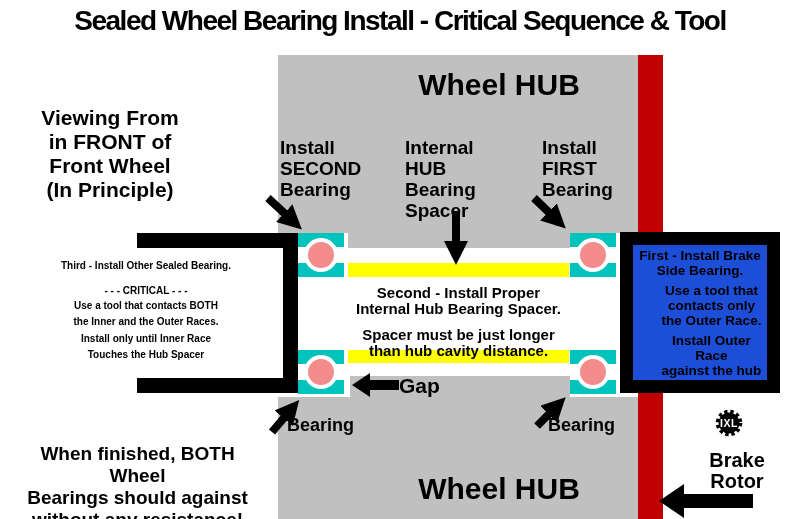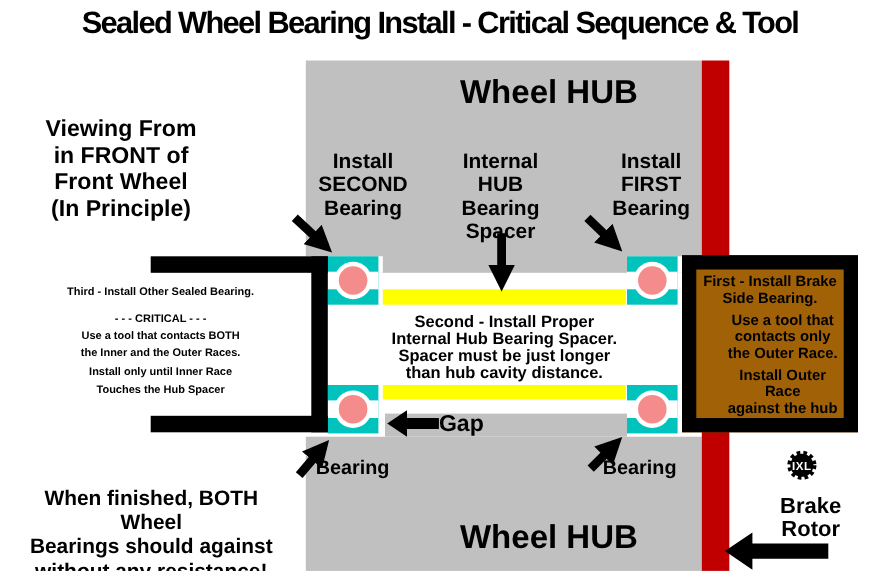--- a/index.html
+++ b/index.html
@@ -16,26 +16,26 @@
   .yellow{background:#FFFF00;}
   
   .bearing{position:absolute;width:46px;height:44px;background:#00C3BD;}
   .b-band{position:absolute;left:0;right:0;top:14px;height:16px;background:#fff;}
   .b-ring{position:absolute;left:6px;top:5px;width:34px;height:34px;border-radius:50%;background:#fff;}
   .b-ball{position:absolute;left:10px;top:9px;width:26px;height:26px;border-radius:50%;background:#F48C8C;}
   
   #title{left:0;top:5px;width:800px;text-align:center;font-size:28px;letter-spacing:-1.5px;white-space:nowrap;}
   .hublabel{width:360px;left:278px;text-align:center;font-size:30px;padding-left:41px;}
   .viewing{left:15px;top:106px;width:190px;text-align:center;font-size:21px;line-height:24px;}
-  .ptr{ text-align:center;font-size:19px;line-height:21px;}
+  .ptr{ text-align:left;font-size:19px;line-height:21px;}
   .note-third{left:10px;top:258px;width:272px;text-align:center;font-size:10px;line-height:15.5px;}
   .note-second{left:352px;top:285px;width:213px;text-align:center;font-size:15px;line-height:15.5px;}
   .note-third .p2{margin-top:9px;} .note-third .p3{margin-top:2px;}
-  .note-second .p2{margin-top:0;}
-  .rightbox{left:620px;top:232px;width:160px;height:161px;border:13px solid #000;background:#a16207;box-sizing:border-box;}
+  .note-second .p2{margin-top:11px;}
+  .rightbox{left:620px;top:232px;width:160px;height:161px;border:13px solid #000;background:#1d4ed8;box-sizing:border-box;}
   .rightbox-text{padding-top:3px;text-align:center;font-size:13.5px;line-height:15px;}
   .rightbox-text .p2,.rightbox-text .p3{margin-top:5px;padding-left:23px;}
   .gaplabel{left:399px;top:374px;font-size:21px;}
   .bearinglabel{font-size:18px;}
   .finished{left:10px;top:443px;width:255px;text-align:center;font-size:19px;line-height:22px;}
   .rotorlabel{left:693px;top:450px;width:88px;text-align:center;font-size:20px;line-height:21px;}
   #overlay{position:absolute;left:0;top:0;pointer-events:none;}
 </style>
 </head>
 <body>

